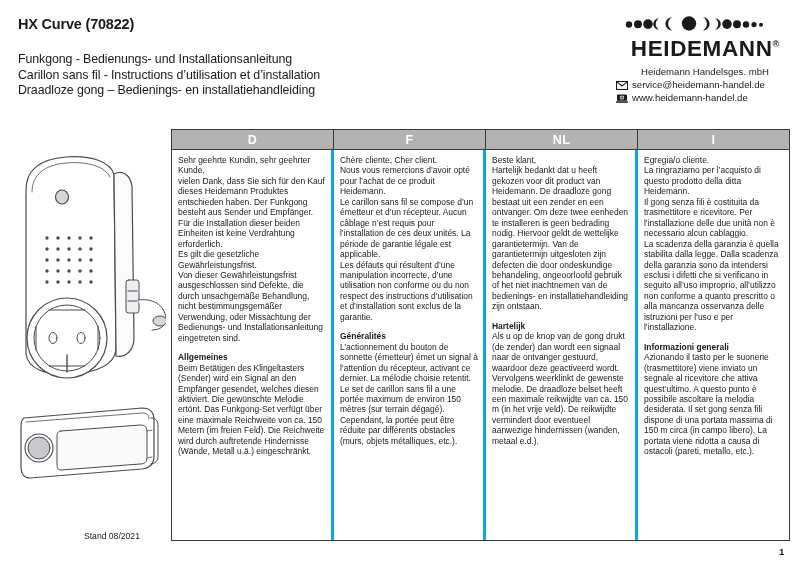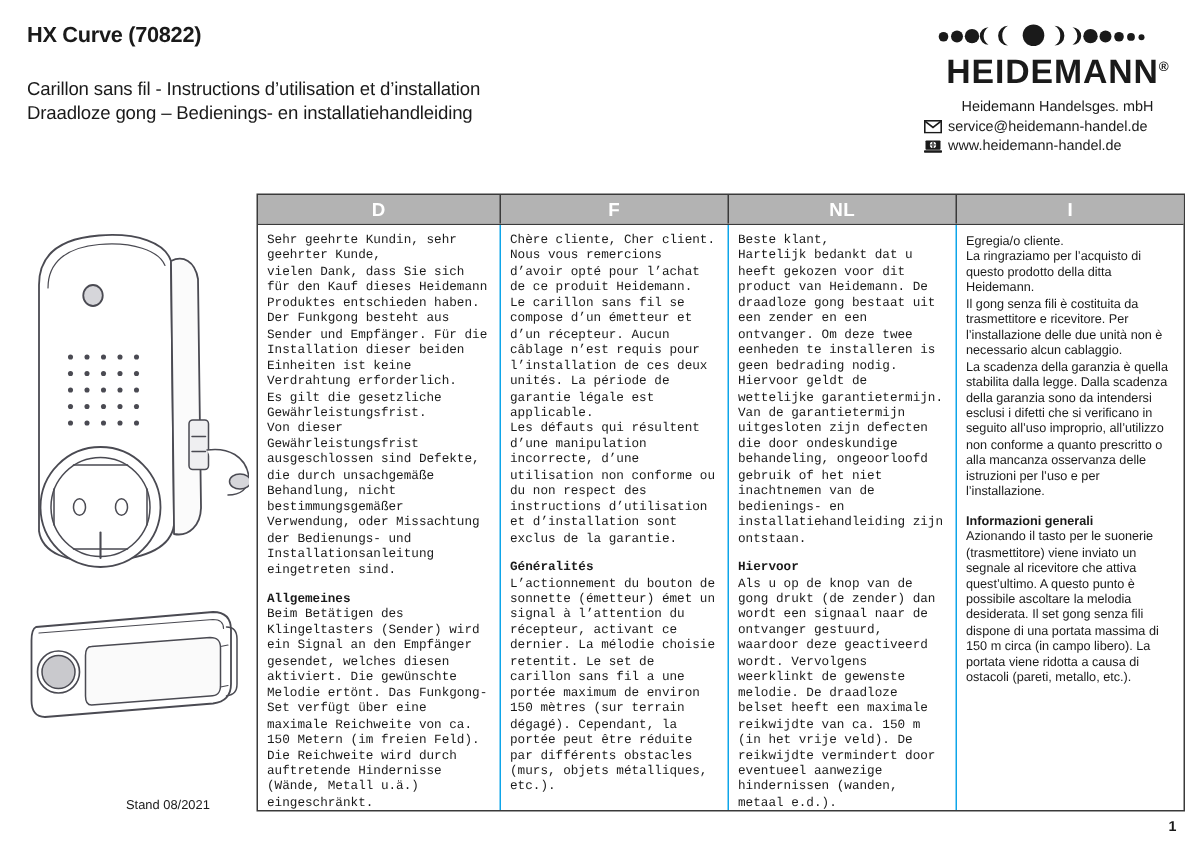--- a/index.html
+++ b/index.html
@@ -133,21 +133,21 @@
   }
   .col-d  { width: 162px; }
   .col-f  { width: 152px; }
   .col-nl { width: 152px; }
   .col-i  { width: 151px; }
   .thead .col-d,
   .thead .col-f,
   .thead .col-nl { border-right: 1px solid #3a3a3a; }
   .tbody .col-d,
   .tbody .col-f,
-  .tbody .col-nl { border-right: 1px solid #0ea5e9; font-family: Liberation Mono, monospace; }
+  .tbody .col-nl { border-right: 3px solid #0ea5e9; }
 
   .para { margin: 0 0 0 0; }
   .sec-head {
     font-weight: bold;
     margin-top: 9px;
     margin-bottom: 0;
     font-size: 8.45px;
   }
 
   
@@ -175,20 +175,21 @@
   }
 </style>
 </head>
 <body>
 
 <div class="page">
 
   <div class="doc-title">HX Curve (70822)</div>
 
   <div class="subtitle-block">
+    <div>Funkgong - Bedienungs- und Installationsanleitung</div>
     <div>Carillon sans fil  - Instructions d’utilisation et d’installation</div>
     <div>Draadloze gong – Bedienings- en installatiehandleiding</div>
   </div>
 
   <div class="brand">
     <div class="brand-dots">
       <svg width="170" height="15" viewBox="0 0 170 15" xmlns="http://www.w3.org/2000/svg">
         <g fill="#1a1a1a">
           <ellipse cx="6" cy="8.5" rx="3.2" ry="3.2"></ellipse>
           <ellipse cx="15" cy="8.3" rx="4.0" ry="4.0"></ellipse>
@@ -315,21 +316,21 @@
       </div>
 
       <div class="td col-f">
         <p class="para">Chère cliente, Cher client.<br>Nous vous remercions d’avoir opté pour l’achat de ce produit Heidemann.<br>Le carillon sans fil se compose d’un émetteur et d’un récepteur. Aucun câblage n’est requis pour l’installation de ces deux unités. La période de garantie légale est applicable.<br>Les défauts qui résultent d’une manipulation incorrecte, d’une utilisation non conforme ou du non respect des instructions d’utilisation et d’installation sont exclus de la garantie.</p>
         <p class="sec-head">Généralités</p>
         <p class="para">L’actionnement du bouton de sonnette (émetteur) émet un signal à l’attention du récepteur, activant ce dernier. La mélodie choisie retentit. Le set de carillon sans fil a une portée maximum de environ 150 mètres (sur terrain dégagé). Cependant, la portée peut être réduite par différents obstacles (murs, objets métalliques, etc.).</p>
       </div>
 
       <div class="td col-nl">
         <p class="para">Beste klant,<br>Hartelijk bedankt dat u heeft gekozen voor dit product van Heidemann. De draadloze gong bestaat uit een zender en een ontvanger. Om deze twee eenheden te installeren is geen bedrading nodig. Hiervoor geldt de wettelijke garantietermijn. Van de garantietermijn uitgesloten zijn defecten die door ondeskundige behandeling, ongeoorloofd gebruik of het niet inachtnemen van de bedienings- en installatiehandleiding zijn ontstaan.</p>
-        <p class="sec-head">Hiervoor</p>
+        <p class="sec-head">Hartelijk</p>
         <p class="para">Als u op de knop van de gong drukt (de zender) dan wordt een signaal naar de ontvanger gestuurd, waardoor deze geactiveerd wordt. Vervolgens weerklinkt de gewenste melodie. De draadloze belset heeft een maximale reikwijdte van ca. 150 m (in het vrije veld). De reikwijdte vermindert door eventueel aanwezige hindernissen (wanden, metaal e.d.).</p>
       </div>
 
       <div class="td col-i">
         <p class="para">Egregia/o cliente.<br>La ringraziamo per l’acquisto di questo prodotto della ditta Heidemann.<br>Il gong senza fili è costituita da trasmettitore e ricevitore. Per l’installazione delle due unità non è necessario alcun cablaggio.<br>La scadenza della garanzia è quella stabilita dalla legge. Dalla scadenza della garanzia sono da intendersi esclusi i difetti che si verificano in seguito all’uso improprio, all’utilizzo non conforme a quanto prescritto o alla mancanza osservanza delle istruzioni per l’uso e per l’installazione.</p>
         <p class="sec-head">Informazioni generali</p>
         <p class="para">Azionando il tasto per le suonerie (trasmettitore) viene inviato un segnale al ricevitore che attiva quest’ultimo. A questo punto è possibile ascoltare la melodia desiderata. Il set gong senza fili dispone di una portata massima di 150 m circa (in campo libero). La portata viene ridotta a causa di ostacoli (pareti, metallo, etc.).</p>
       </div>
 
     </div>

